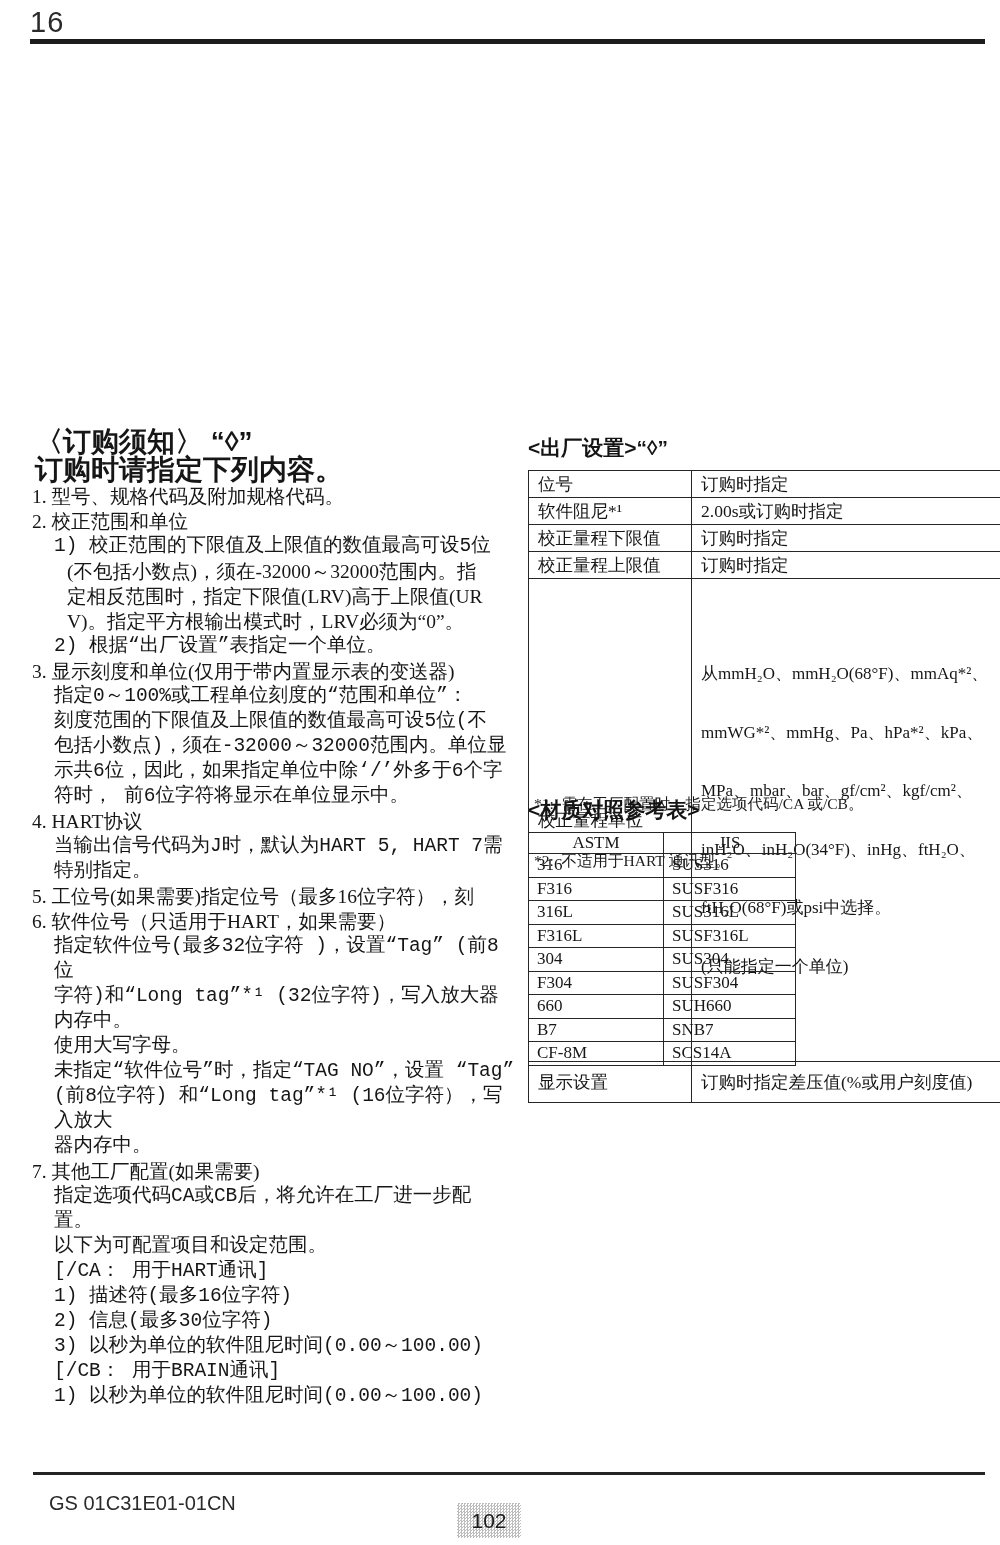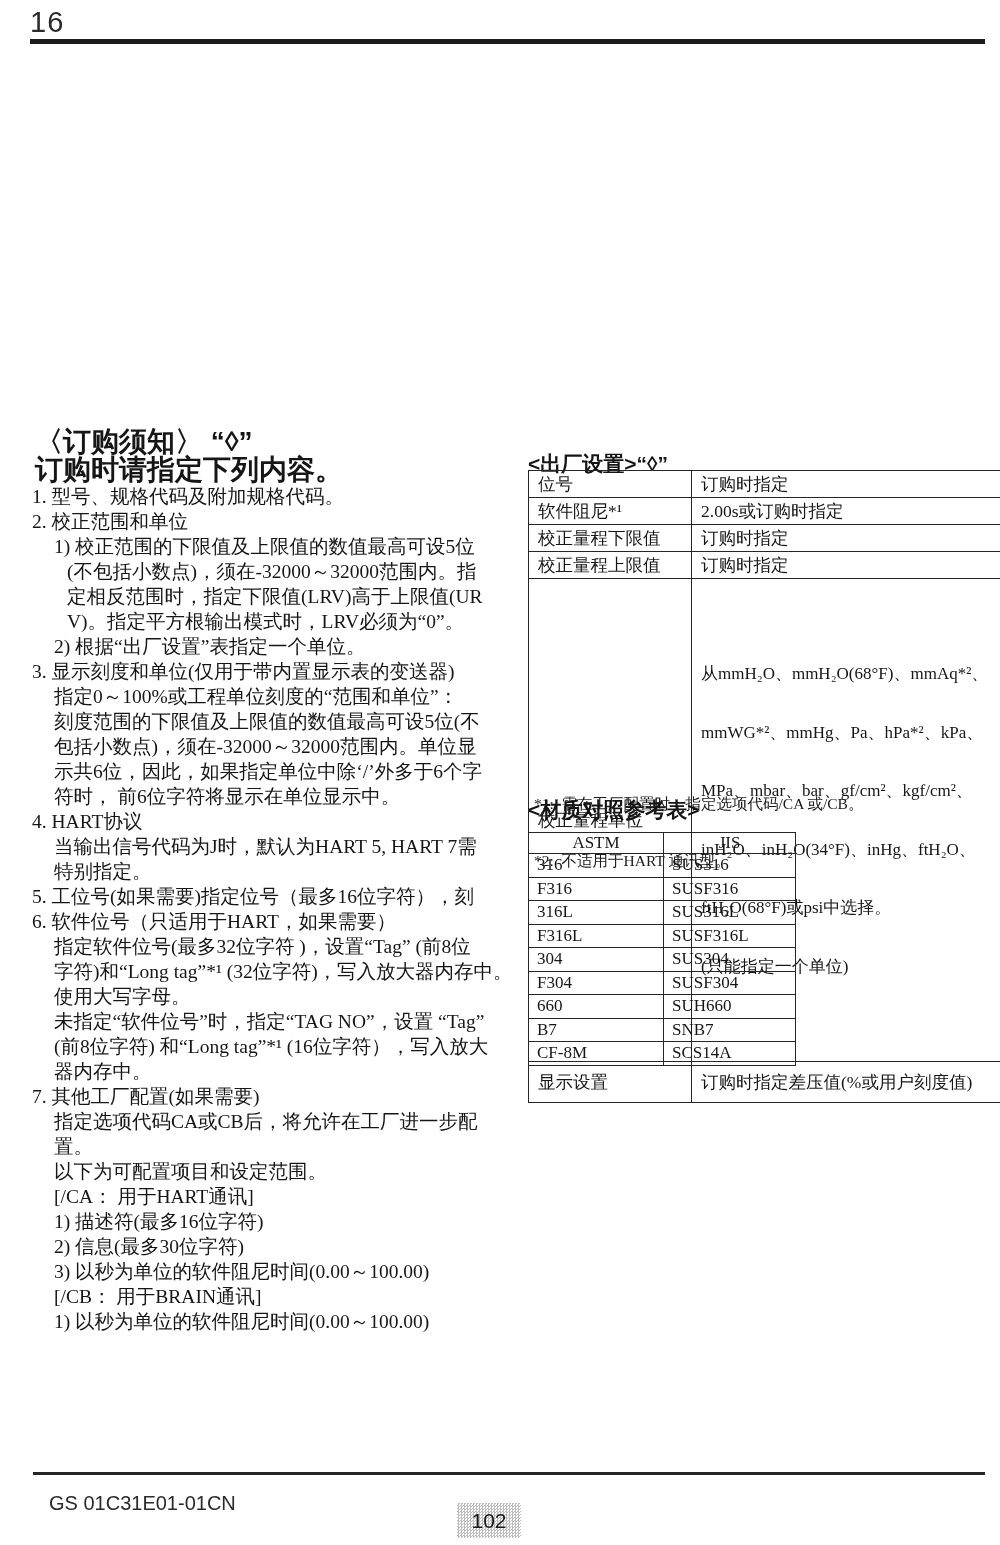--- a/index.html
+++ b/index.html
@@ -33,26 +33,26 @@
   .left-col{
     position:absolute;left:31px;top:428px;width:486px;
     font-size:19.5px;line-height:25px;color:#161616;
   }
   .left-col .h1,.left-col .h2{
     font-family:"Liberation Sans","DejaVu Sans",sans-serif;
     font-weight:700;font-size:28px;line-height:28px;padding-left:4px;
   }
   .line{white-space:pre-wrap;}
   .i0{padding-left:1px;}
-  .i1{padding-left:23px;}
+  .i1{padding-left:23px;font-family:Liberation Mono, monospace;}
   .i2{padding-left:36px;}
   .fnote{padding-left:30px;font-size:16.5px;}
   
   .fs-heading{
-    position:absolute;left:528px;top:450px;
+    position:absolute;left:528px;top:434px;
     font-family:"Liberation Sans","DejaVu Sans",sans-serif;
     font-weight:700;font-size:21px;color:#141414;
   }
   table{border-collapse:collapse;}
   .fs-table{
     position:absolute;left:528px;top:470px;width:553px;
     font-size:17.5px;color:#161616;table-layout:fixed;border-radius:23px;
   }
   .fs-table td{
     border:1.6px solid #262626;vertical-align:middle;

